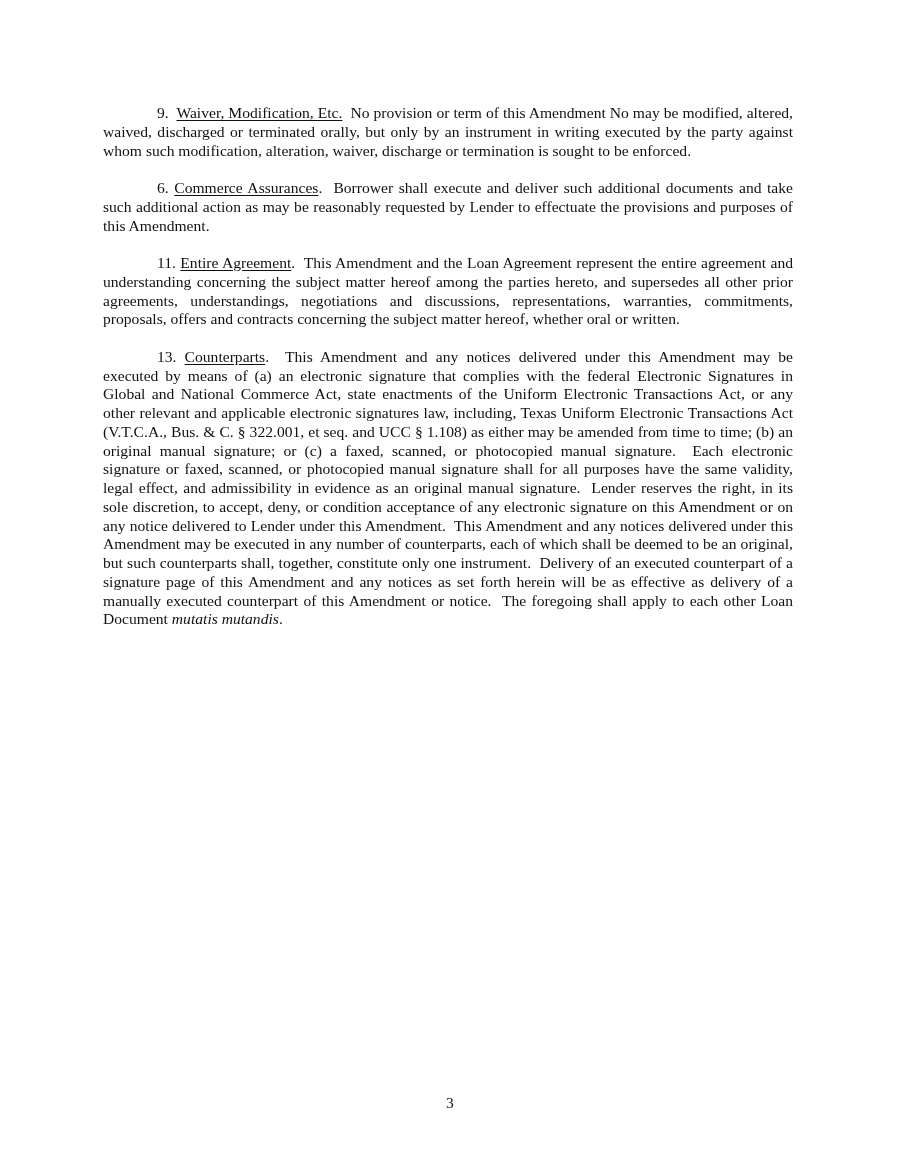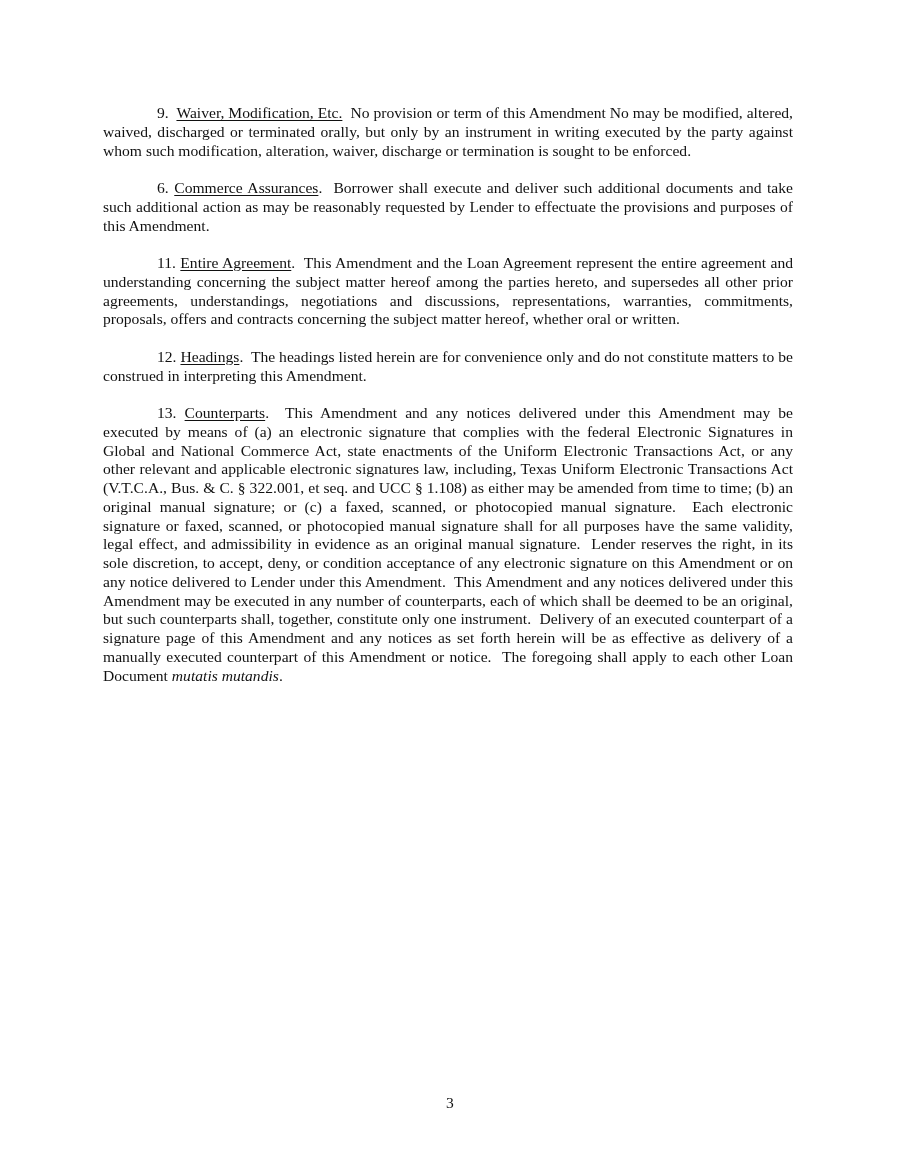--- a/index.html
+++ b/index.html
@@ -53,19 +53,18 @@
 <body>
 
 <div class="page">
 
   <p class="para"><span class="num">9.</span><span style="white-space:pre">  </span><span class="heading">Waiver, Modification, Etc.</span><span style="white-space:pre-wrap">  No provision or term of this Amendment No may be modified, altered, waived, discharged or terminated orally, but only by an instrument in writing executed by the party against whom such modification, alteration, waiver, discharge or termination is sought to be enforced.</span></p>
 
   <p class="para"><span class="num">6.</span><span style="white-space:pre"> </span><span class="heading">Commerce Assurances</span><span style="white-space:pre-wrap">.  Borrower shall execute and deliver such additional documents and take such additional action as may be reasonably requested by Lender to effectuate the provisions and purposes of this Amendment.</span></p>
 
   <p class="para"><span class="num">11.</span><span style="white-space:pre"> </span><span class="heading">Entire Agreement</span><span style="white-space:pre-wrap">.  This Amendment and the Loan Agreement represent the entire agreement and understanding concerning the subject matter hereof among the parties hereto, and supersedes all other prior agreements, understandings, negotiations and discussions, representations, warranties, commitments, proposals, offers and contracts concerning the subject matter hereof, whether oral or written.</span></p>
 
-  <p class="para"><span class="num">12.</span><span style="white-space:pre"> </span><span class="heading">Headings</span><span style="white-space:pre-wrap">.  The headings listed herein are for convenience only and do not constitute matters to be construed in interpreting this Amendment.</span></p>
 
   <p class="para"><span class="num">13.</span><span style="white-space:pre"> </span><span class="heading">Counterparts</span><span style="white-space:pre-wrap">.  This Amendment and any notices delivered under this Amendment may be executed by means of (a) an electronic signature that complies with the federal Electronic Signatures in Global and National Commerce Act, state enactments of the Uniform Electronic Transactions Act, or any other relevant and applicable electronic signatures law, including, Texas Uniform Electronic Transactions Act (V.T.C.A., Bus. &amp; C. § 322.001, et seq. and UCC § 1.108) as either may be amended from time to time; (b) an original manual signature; or (c) a faxed, scanned, or photocopied manual signature.  Each electronic signature or faxed, scanned, or photocopied manual signature shall for all purposes have the same validity, legal effect, and admissibility in evidence as an original manual signature.  Lender reserves the right, in its sole discretion, to accept, deny, or condition acceptance of any electronic signature on this Amendment or on any notice delivered to Lender under this Amendment.  This Amendment and any notices delivered under this Amendment may be executed in any number of counterparts, each of which shall be deemed to be an original, but such counterparts shall, together, constitute only one instrument.  Delivery of an executed counterpart of a signature page of this Amendment and any notices as set forth herein will be as effective as delivery of a manually executed counterpart of this Amendment or notice.  The foregoing shall apply to each other Loan Document </span><span class="em">mutatis mutandis</span><span>.</span></p>
 
 </div>
 
 <div class="page-number">3</div>
 
 </body></html>

